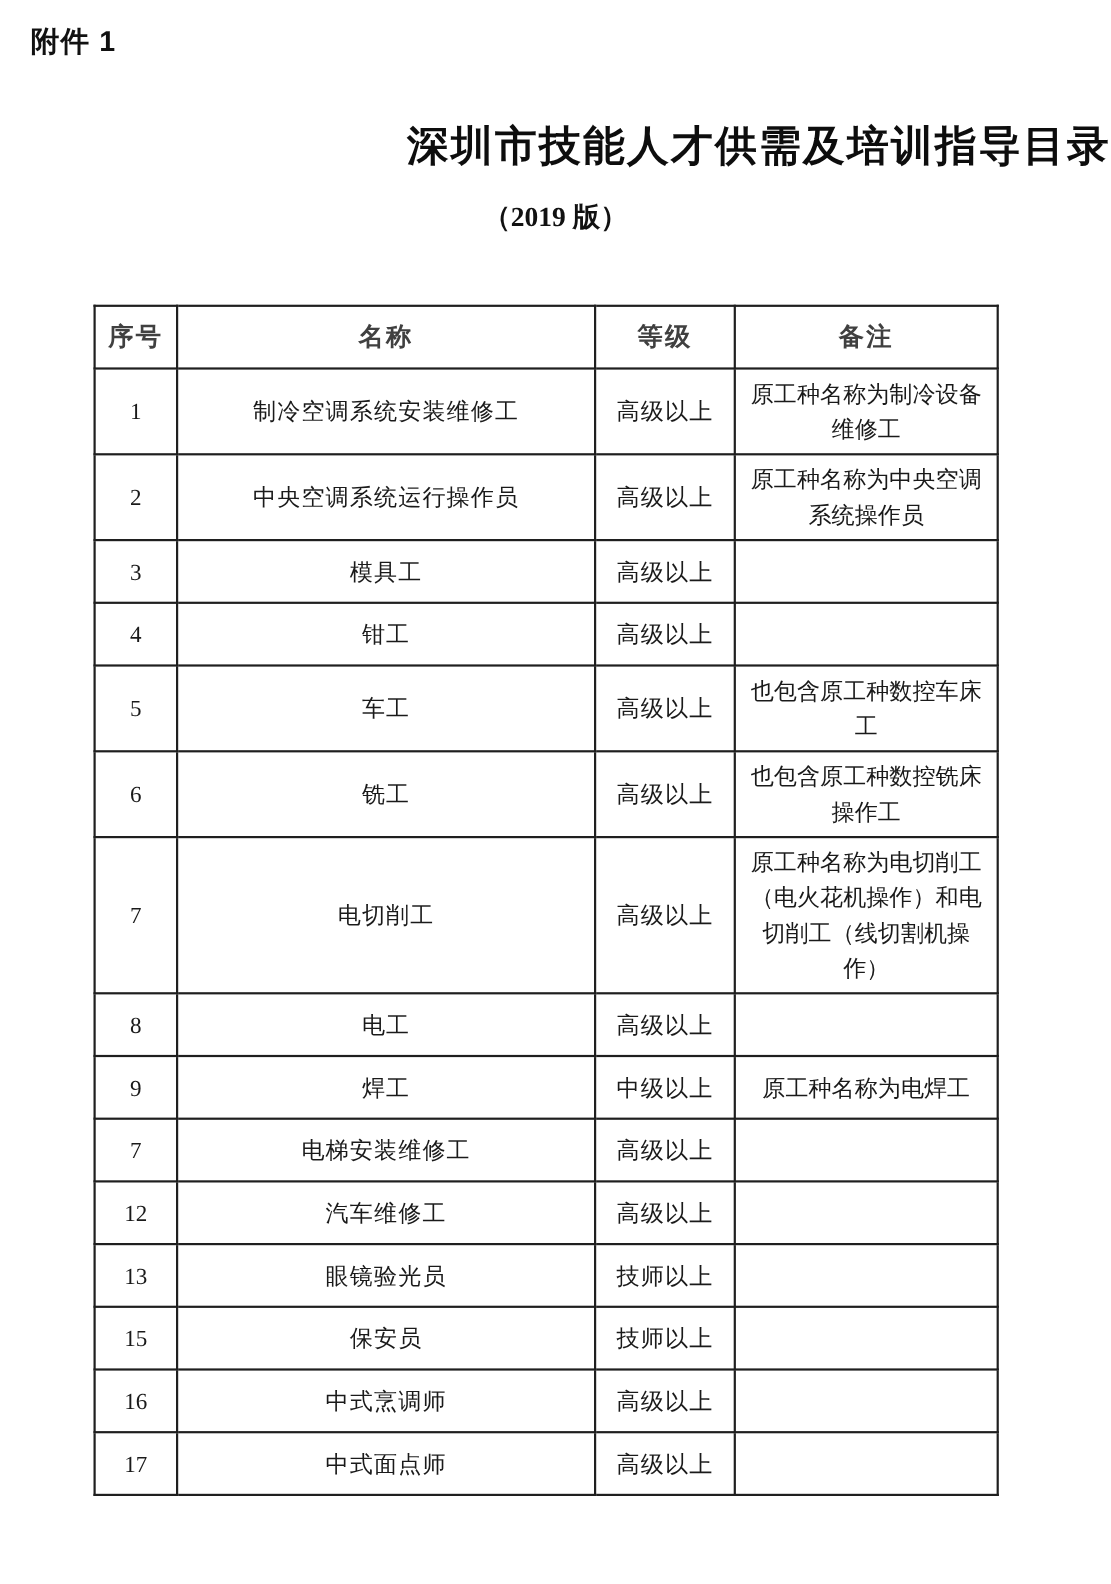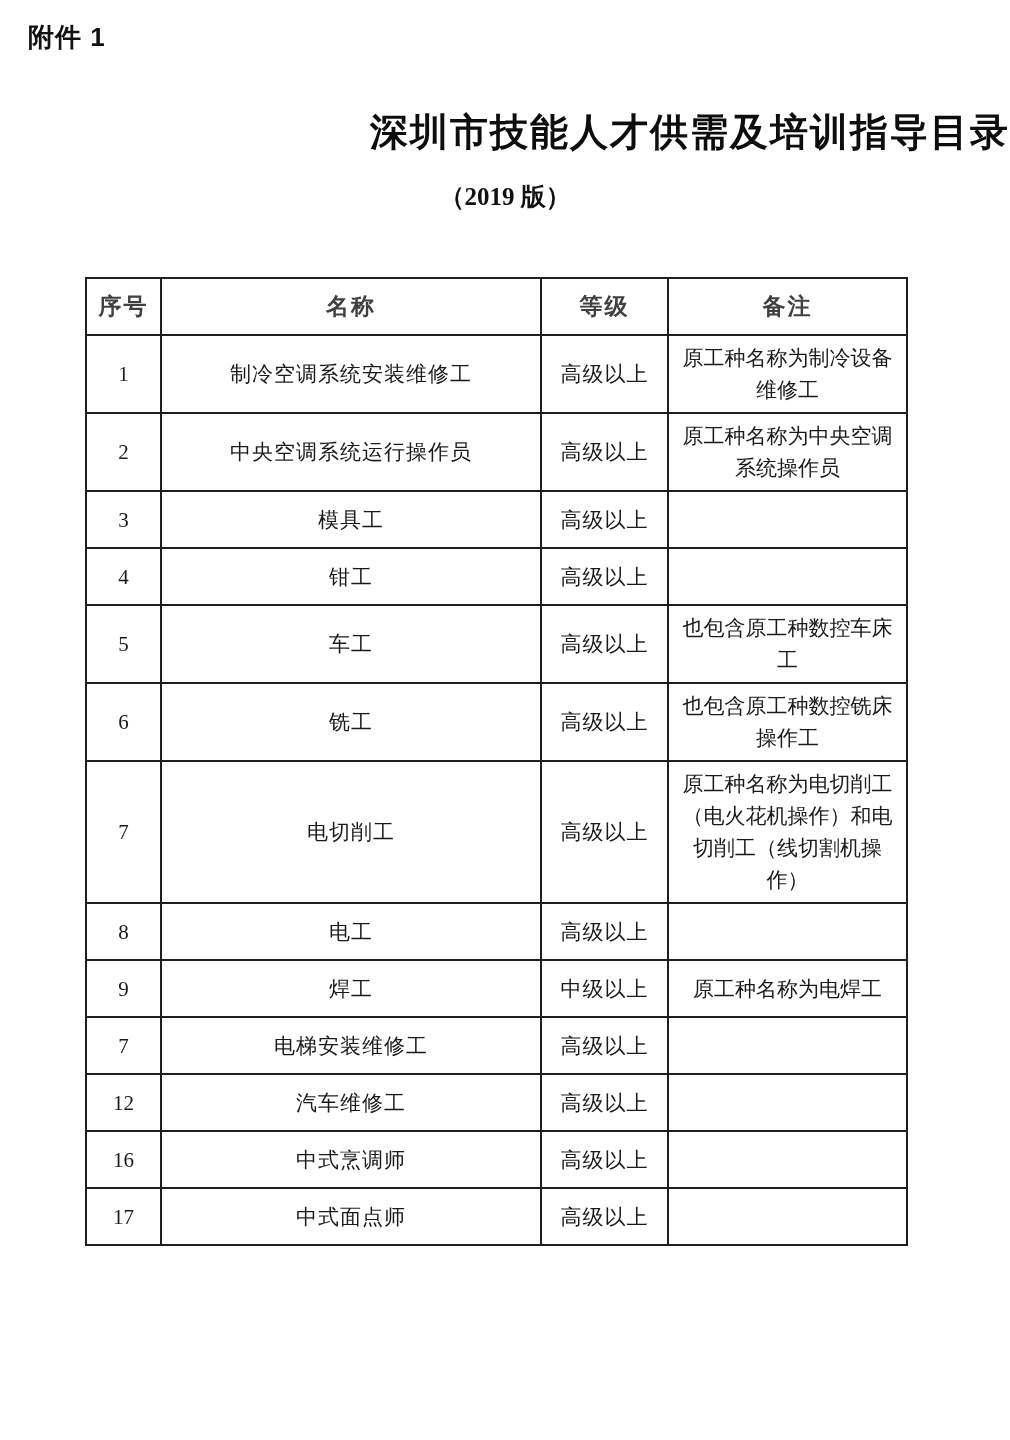--- a/index.html
+++ b/index.html
@@ -172,20 +172,32 @@
           <td class="cell-level">高级以上</td>
           <td class="cell-note"></td>
         </tr>
         <tr>
           <td class="cell-no">12</td>
           <td class="cell-name">汽车维修工</td>
           <td class="cell-level">高级以上</td>
           <td class="cell-note"></td>
         </tr>
         <tr>
+          <td class="cell-no">13</td>
+          <td class="cell-name">眼镜验光员</td>
+          <td class="cell-level">技师以上</td>
+          <td class="cell-note"></td>
+        </tr>
+        <tr>
+          <td class="cell-no">15</td>
+          <td class="cell-name">保安员</td>
+          <td class="cell-level">技师以上</td>
+          <td class="cell-note"></td>
+        </tr>
+        <tr>
           <td class="cell-no">16</td>
           <td class="cell-name">中式烹调师</td>
           <td class="cell-level">高级以上</td>
           <td class="cell-note"></td>
         </tr>
         <tr>
           <td class="cell-no">17</td>
           <td class="cell-name">中式面点师</td>
           <td class="cell-level">高级以上</td>
           <td class="cell-note"></td>

